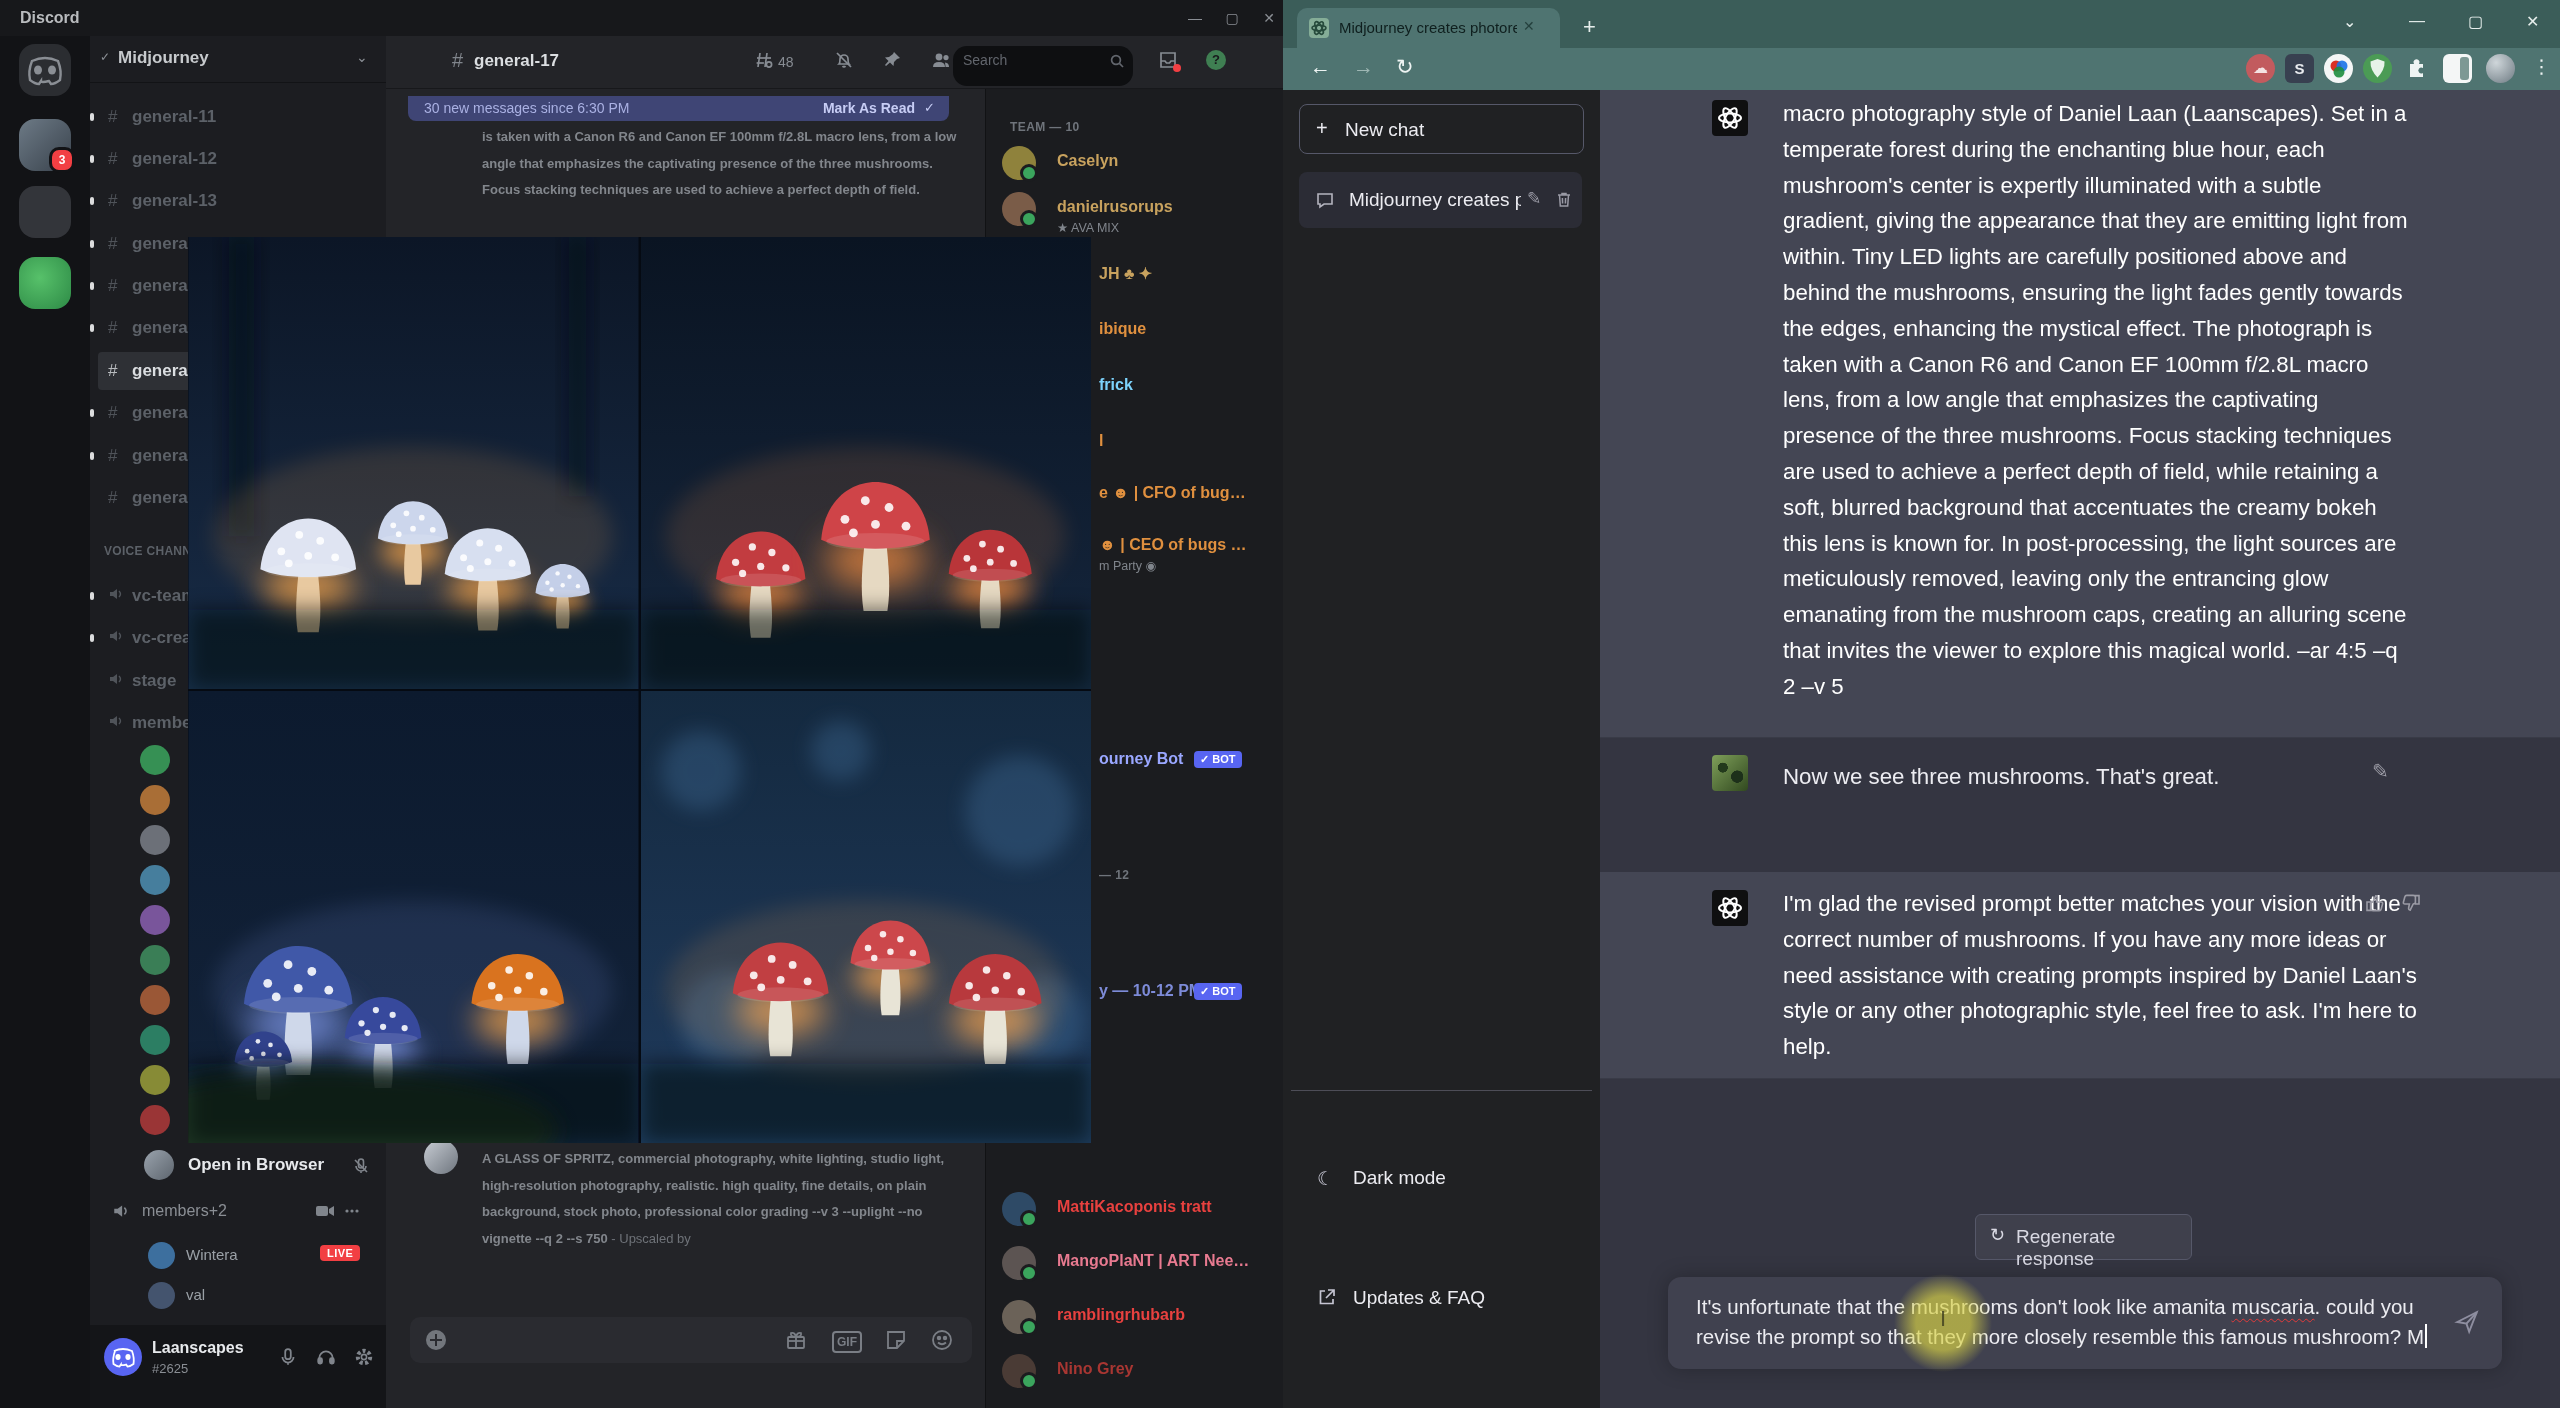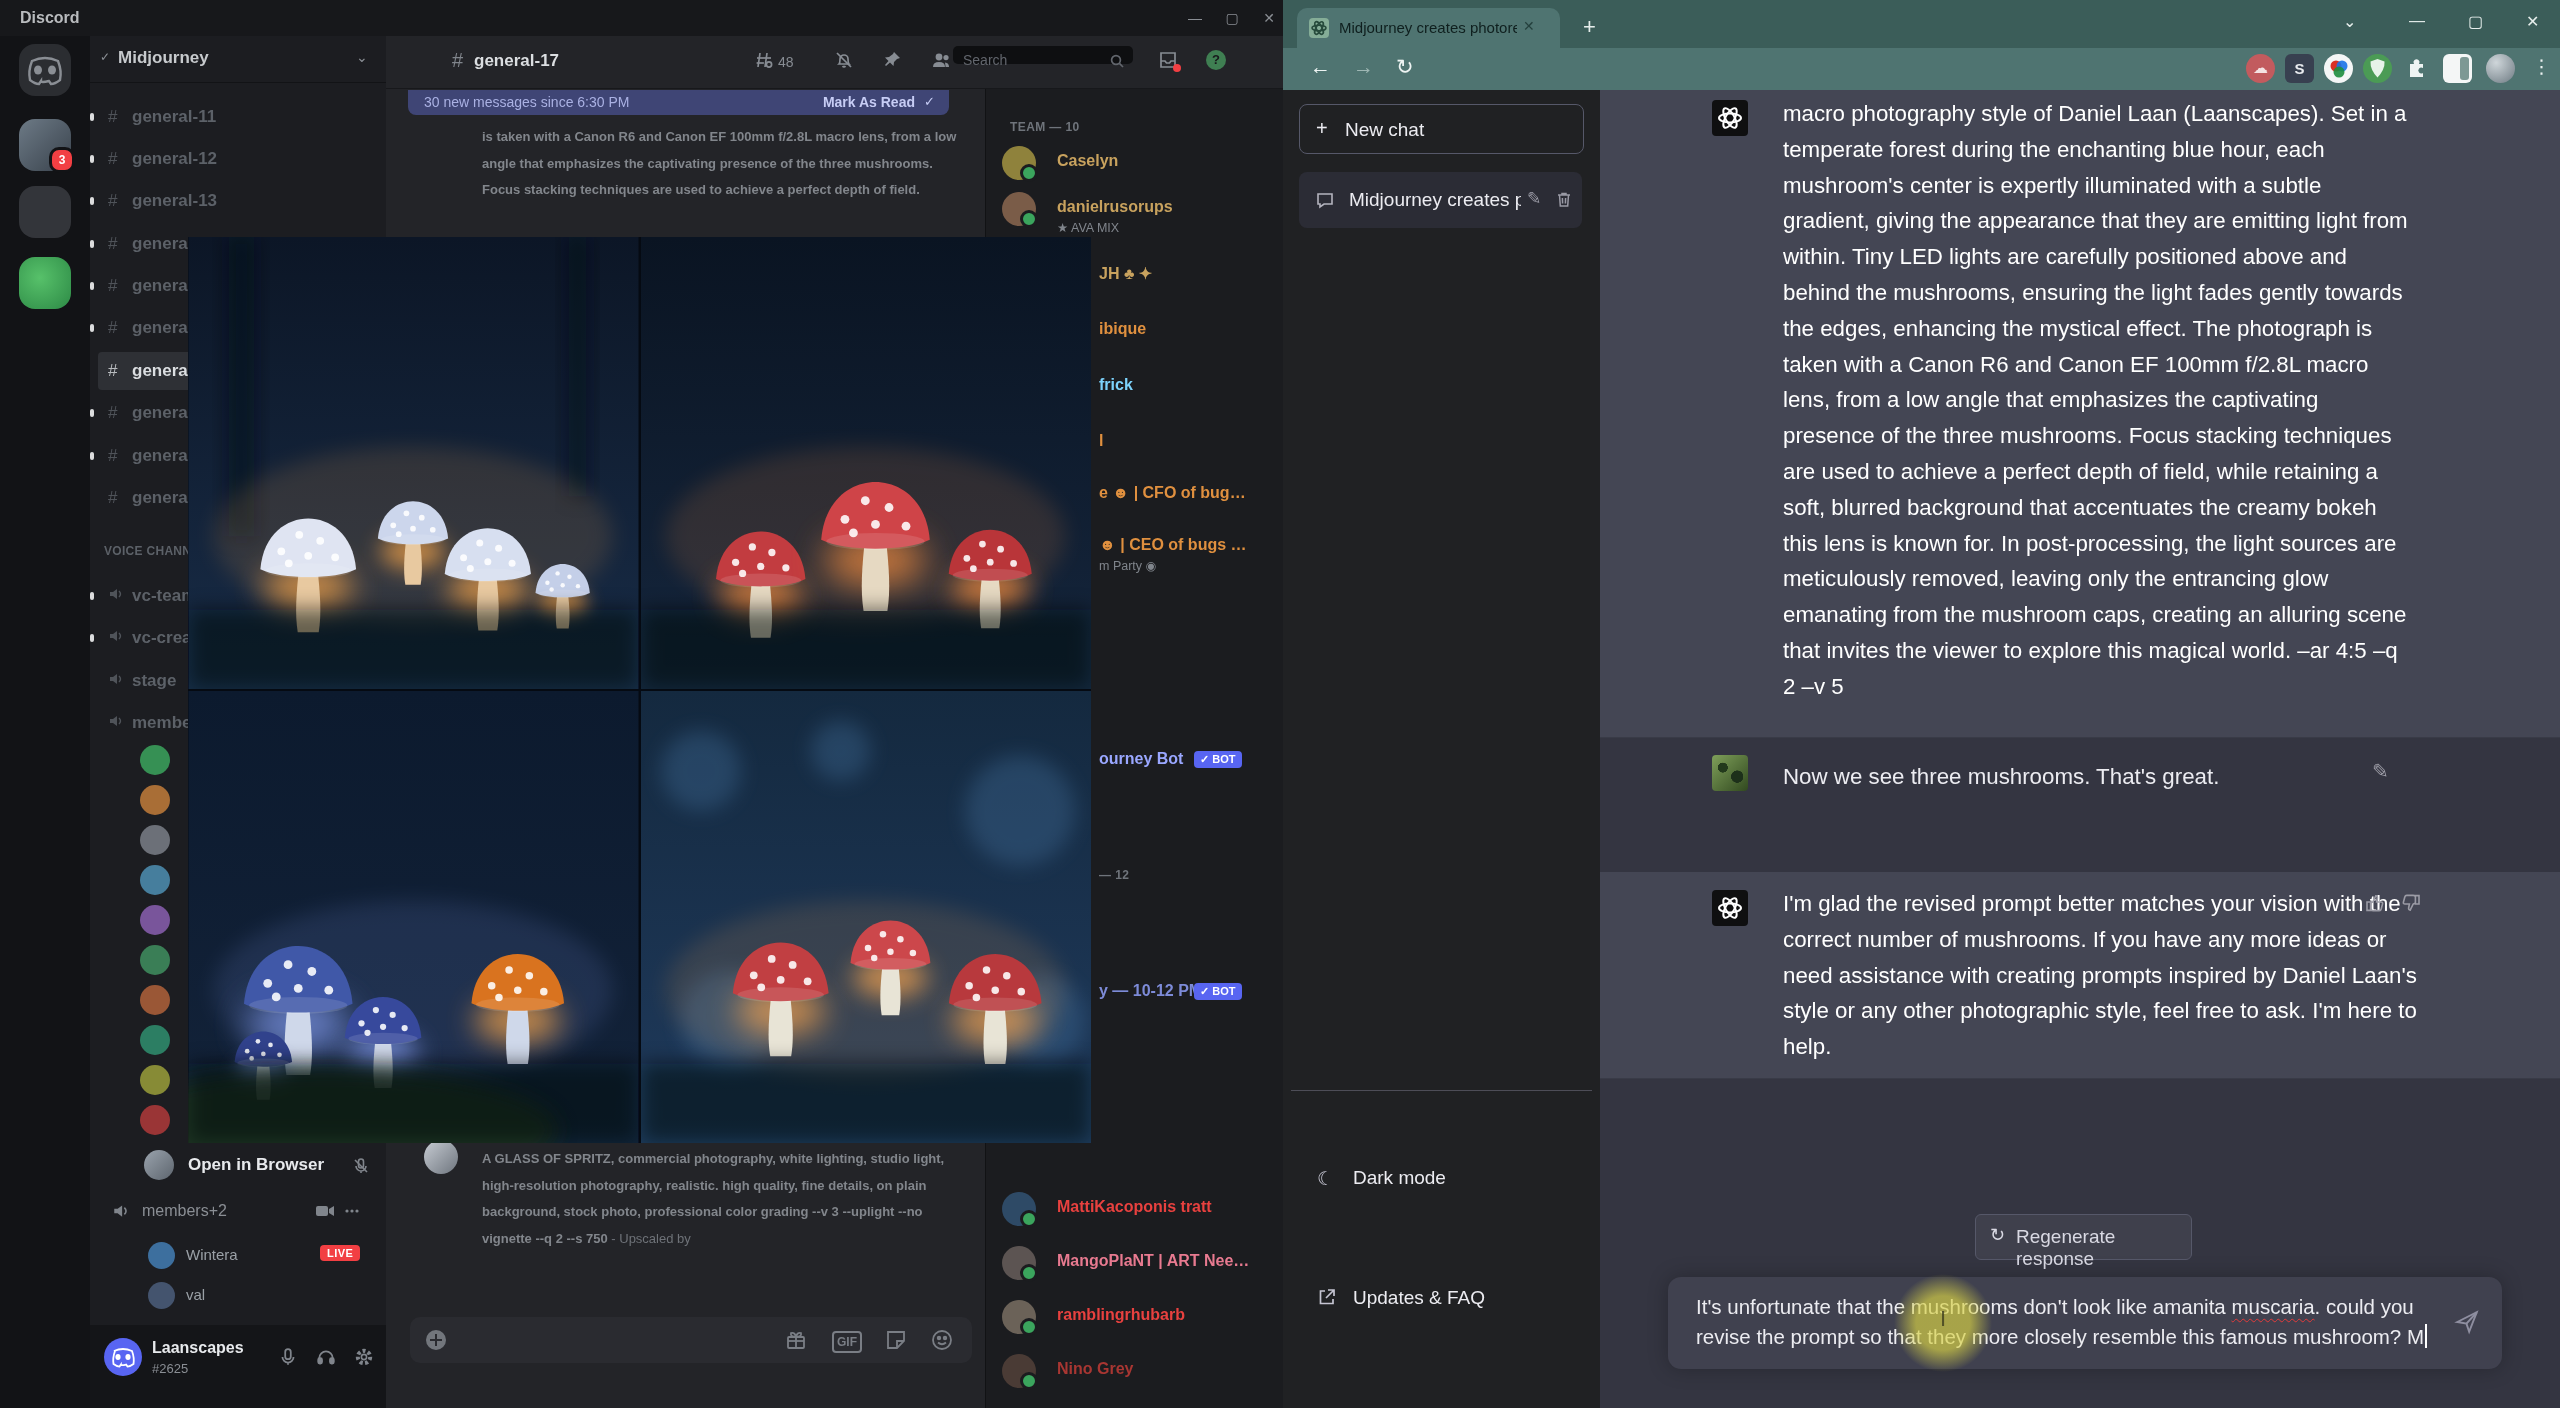--- a/index.html
+++ b/index.html
@@ -40,24 +40,24 @@
   #dc-userpanel{left:0px;top:1289px;width:296px;height:83px;background:#141518;}
   #dc-user-av{left:14px;top:13px;width:38px;height:38px;border-radius:50%;background:#5865f2;}
   #dc-user-name{left:62px;top:14px;font-size:16px;font-weight:700;color:#e8eaed;}
   #dc-user-disc{left:62px;top:36px;font-size:13px;color:#8a8e94;}
   
   #dc-toolbar{left:386px;top:36px;width:897px;height:52px;background:#232428;border-bottom:1px solid #17181b;z-index:2;}
   #dc-chan-hash{left:66px;top:13px;font-size:20px;color:#80858c;}
   #dc-chan-name{left:88px;top:15px;font-size:17px;font-weight:700;color:#dbdee1;}
   .tb-ic{top:14px;color:#878c93;}
   #dc-threadcount{left:392px;top:18px;font-size:14px;color:#878c93;}
-  #dc-search{left:567px;top:10px;width:180px;height:18px;background:#0e0f11;border-radius:5px;}
+  #dc-search{left:567px;top:10px;width:180px;height:40px;background:#0e0f11;border-radius:14px;}
   #dc-search-text{left:10px;top:6px;font-size:14px;color:#62666d;}
   #dc-chat{left:386px;top:88px;width:599px;height:1320px;background:#232428;}
-  #dc-banner{left:22px;top:2px;width:541px;height:25px;background:#3f4575;border-radius:0 0 8px 8px;z-index:3;text-decoration:underline;}
+  #dc-banner{left:22px;top:8px;width:541px;height:25px;background:#3f4575;border-radius:0 0 8px 8px;z-index:3;text-decoration:underline;}
   #dc-banner-text{left:16px;top:4px;font-size:14px;color:#aab1e3;}
   #dc-banner-action{right:34px;top:4px;font-size:14px;font-weight:600;color:#c7cdf5;}
   #dc-banner-check{right:14px;top:4px;font-size:13px;color:#c7cdf5;}
   .dc-msg{left:96px;width:480px;font-size:13px;line-height:26.5px;font-weight:700;color:#82868c;}
   .dc-msg .reg{font-weight:400;color:#6e7278;}
   #dc-bottom-av{left:38px;top:1052px;width:34px;height:34px;border-radius:50%;background:linear-gradient(135deg,#c8cdd4,#6e757e);}
   #dc-input{left:24px;top:1229px;width:562px;height:46px;background:#2a2b30;border-radius:10px;}
   #dc-input .ic{position:absolute;top:11px;color:#7a7e85;}
   
   #dc-members{left:985px;top:88px;width:298px;height:1320px;background:#1b1c1f;border-left:1px solid rgba(0,0,0,.35);}

